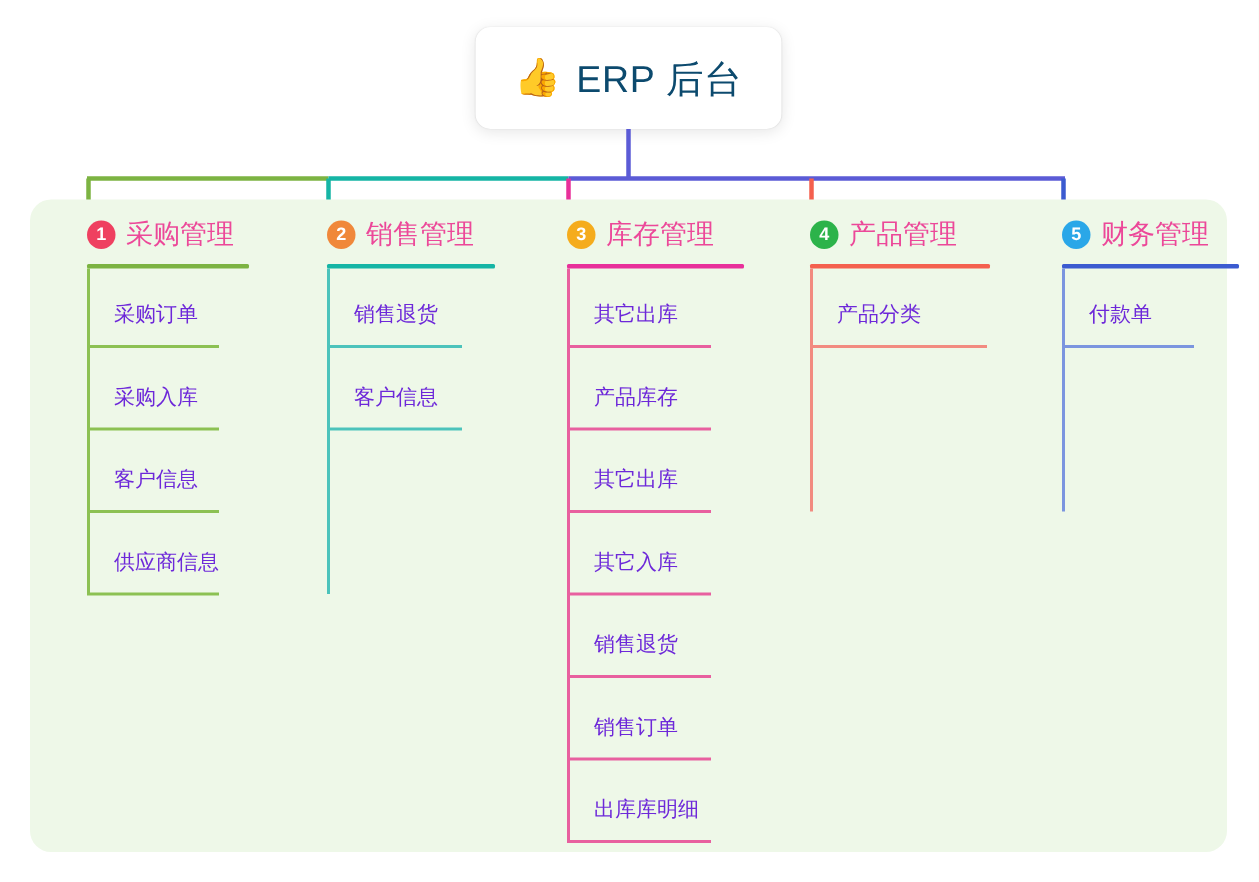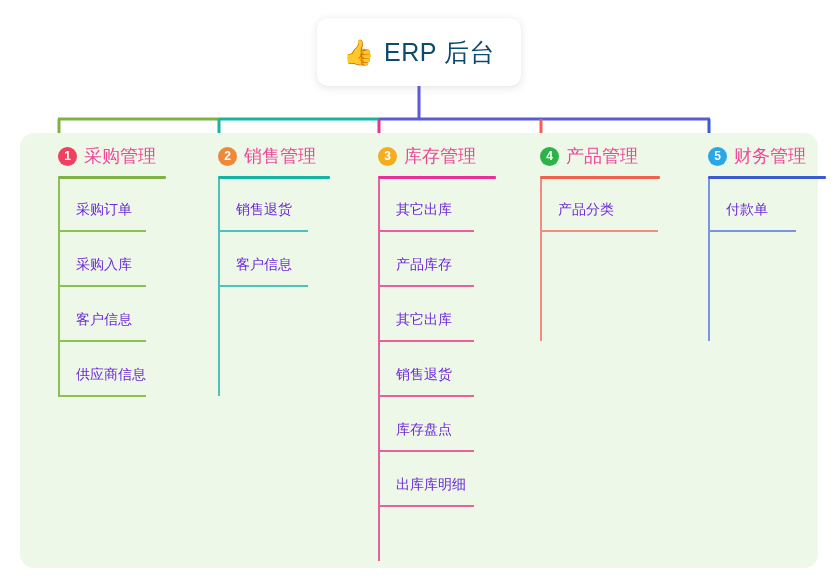--- a/index.html
+++ b/index.html
@@ -201,25 +201,29 @@
         </div>
         <div class="leaf">
           <span class="leaf-label">产品库存</span>
           <div class="leaf-rule" style="background: rgb(232, 96, 159); width: 96px;"></div>
         </div>
         <div class="leaf">
           <span class="leaf-label">其它出库</span>
           <div class="leaf-rule" style="background: rgb(232, 96, 159); width: 96px;"></div>
         </div>
         <div class="leaf">
+          <span class="leaf-label">其它入库</span>
+          <div class="leaf-rule" style="background: rgb(232, 96, 159); width: 96px;"></div>
+        </div>
+        <div class="leaf">
           <span class="leaf-label">销售退货</span>
           <div class="leaf-rule" style="background: rgb(232, 96, 159); width: 96px;"></div>
         </div>
         <div class="leaf">
-          <span class="leaf-label">库存盘点</span>
+          <span class="leaf-label">销售订单</span>
           <div class="leaf-rule" style="background: rgb(232, 96, 159); width: 96px;"></div>
         </div>
         <div class="leaf">
           <span class="leaf-label">出库库明细</span>
           <div class="leaf-rule" style="background: rgb(232, 96, 159); width: 96px;"></div>
         </div>
       </div>
     </div>
     <div class="column" style="left: 522px;">
       <div class="col-head">

